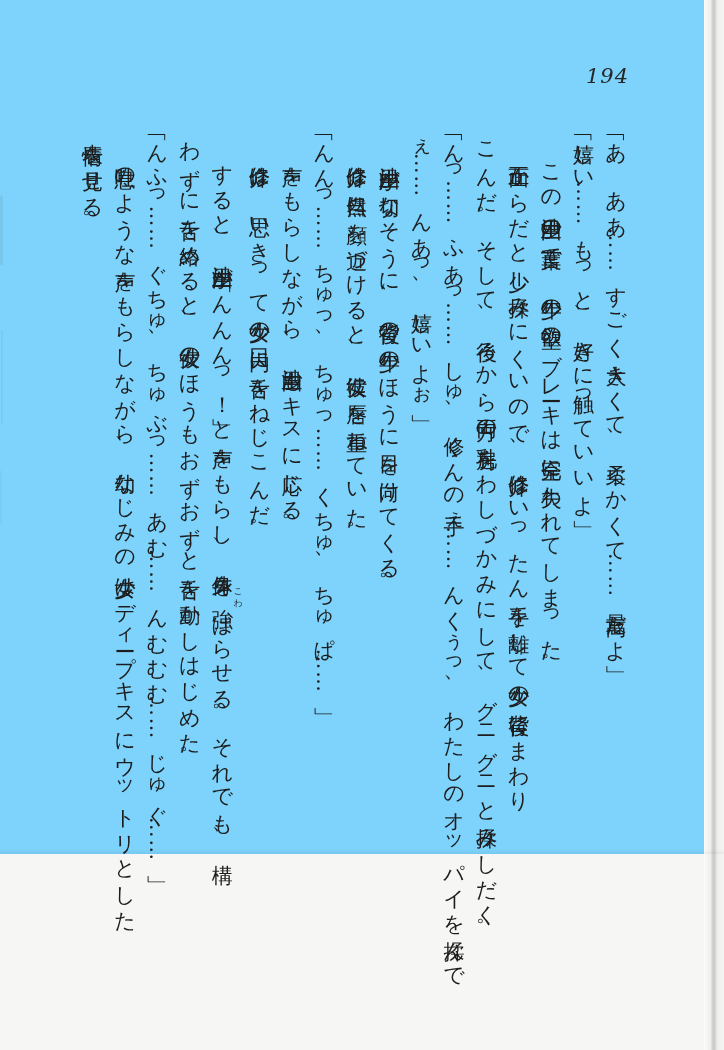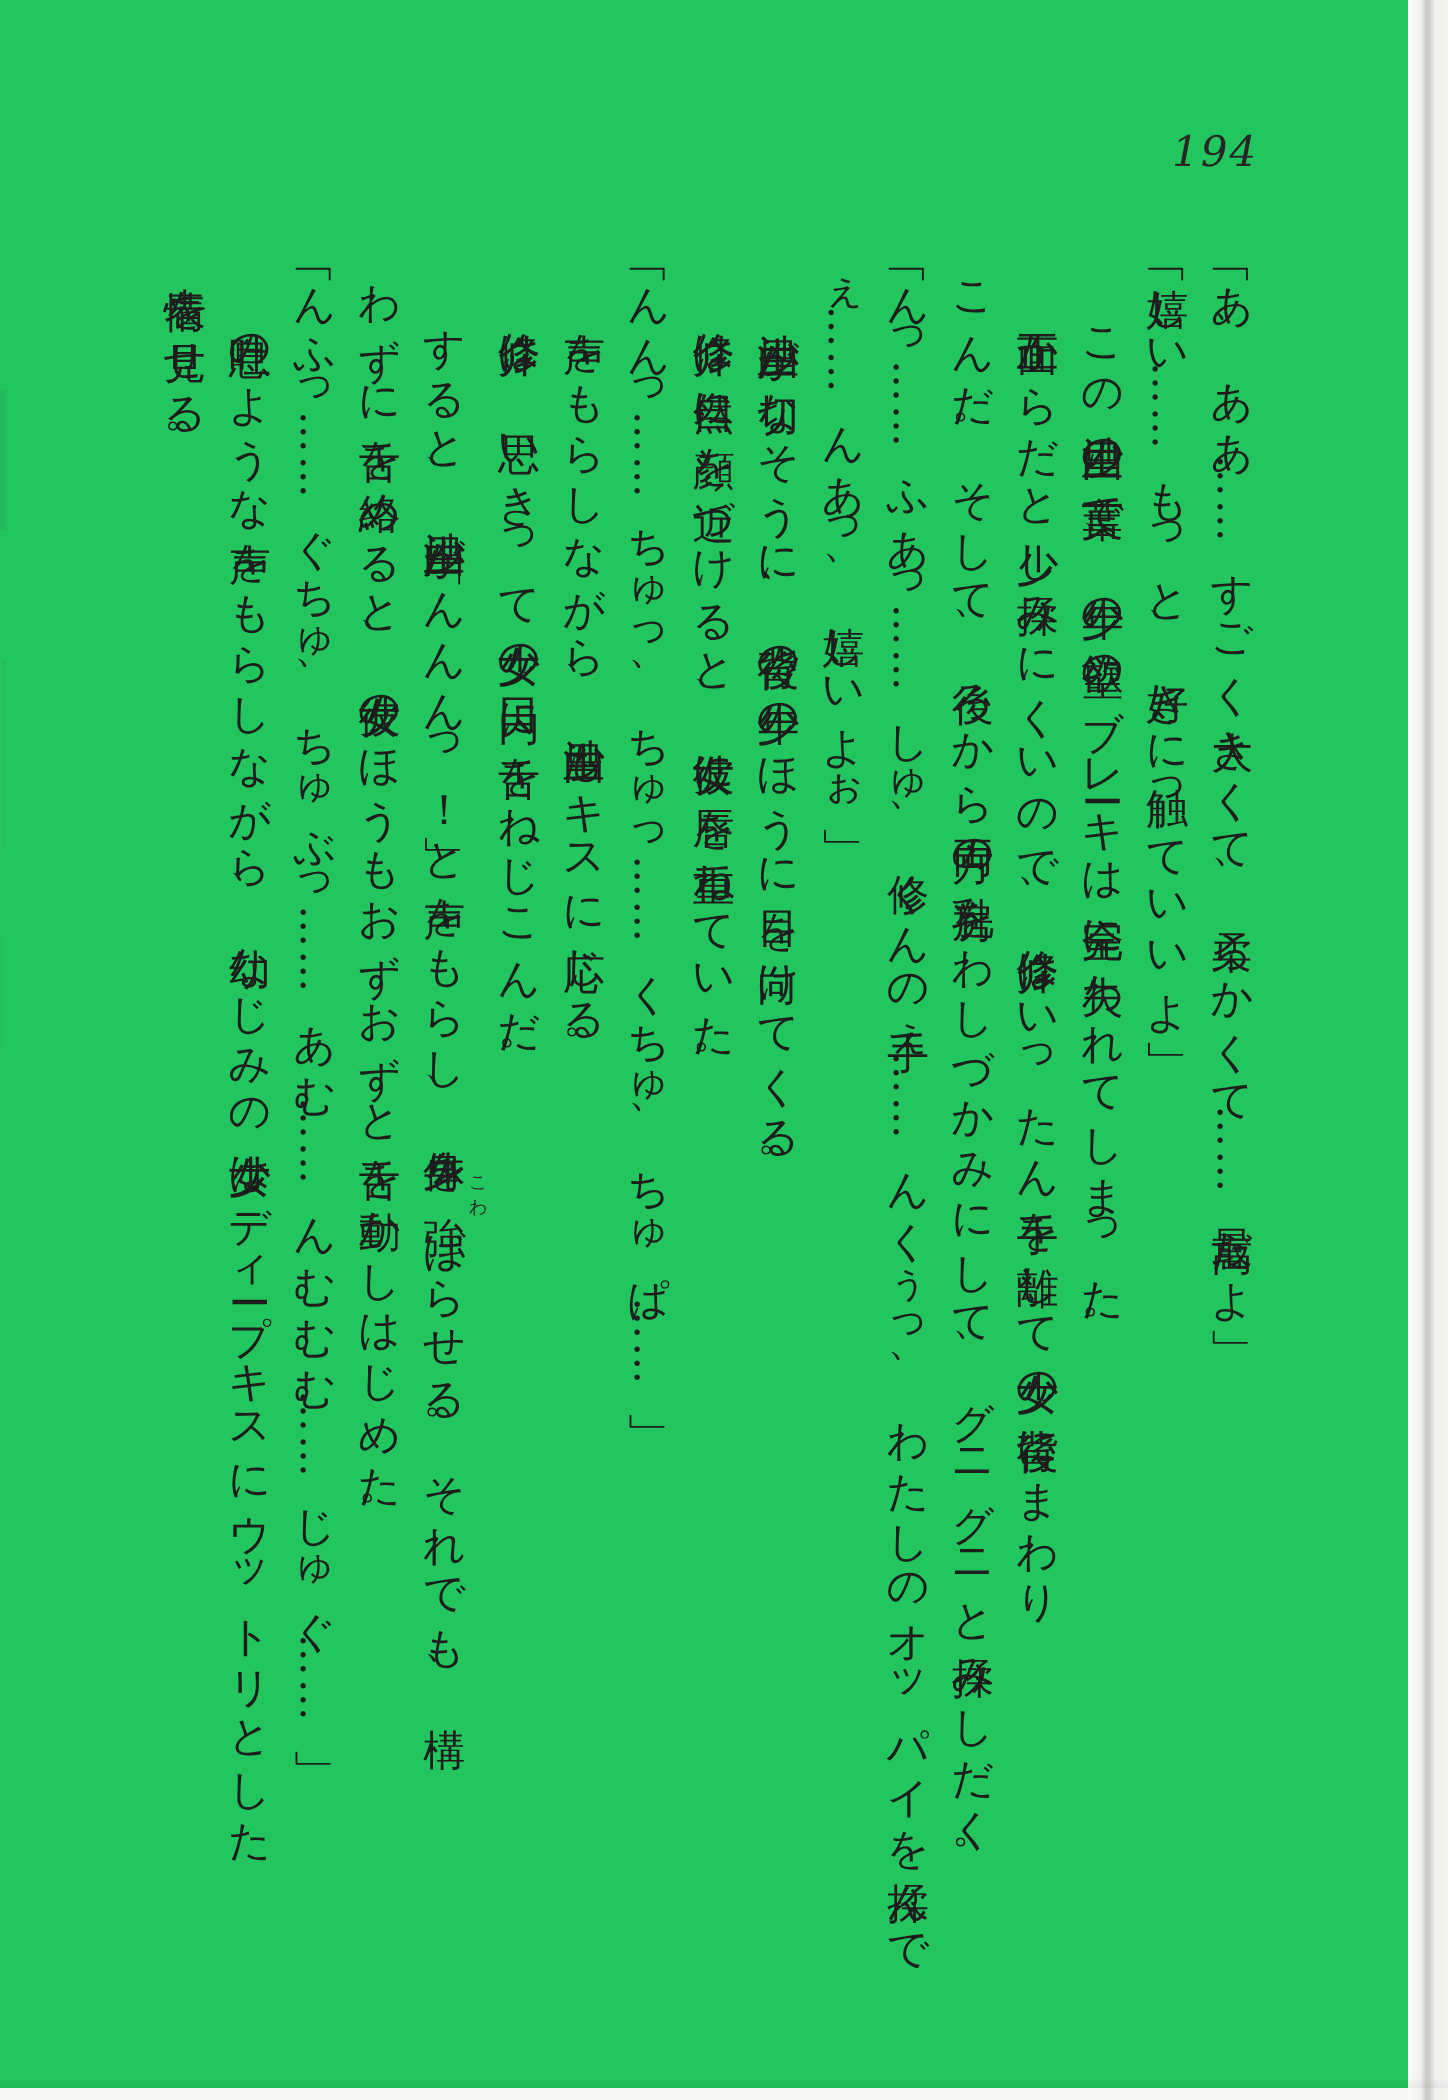--- a/index.html
+++ b/index.html
@@ -8,22 +8,22 @@
     width: 724px;
     height: 1050px;
     overflow: hidden;
     background: #f6f6f5;
     font-family: "DejaVu Serif", "Liberation Serif", serif;
   }
   .page {
     position: absolute;
     left: 0; top: 0;
     width: 724px;
-    height: 1044px;
-    background: #22c55e;
+    height: 854px;
+    background: #7dd3fc;
   }
   .page-number {
     position: absolute;
     left: 586px;
     top: 64px;
     font-size: 21px;
     font-style: italic;
     letter-spacing: 1px;
     color: #262626;
   }

